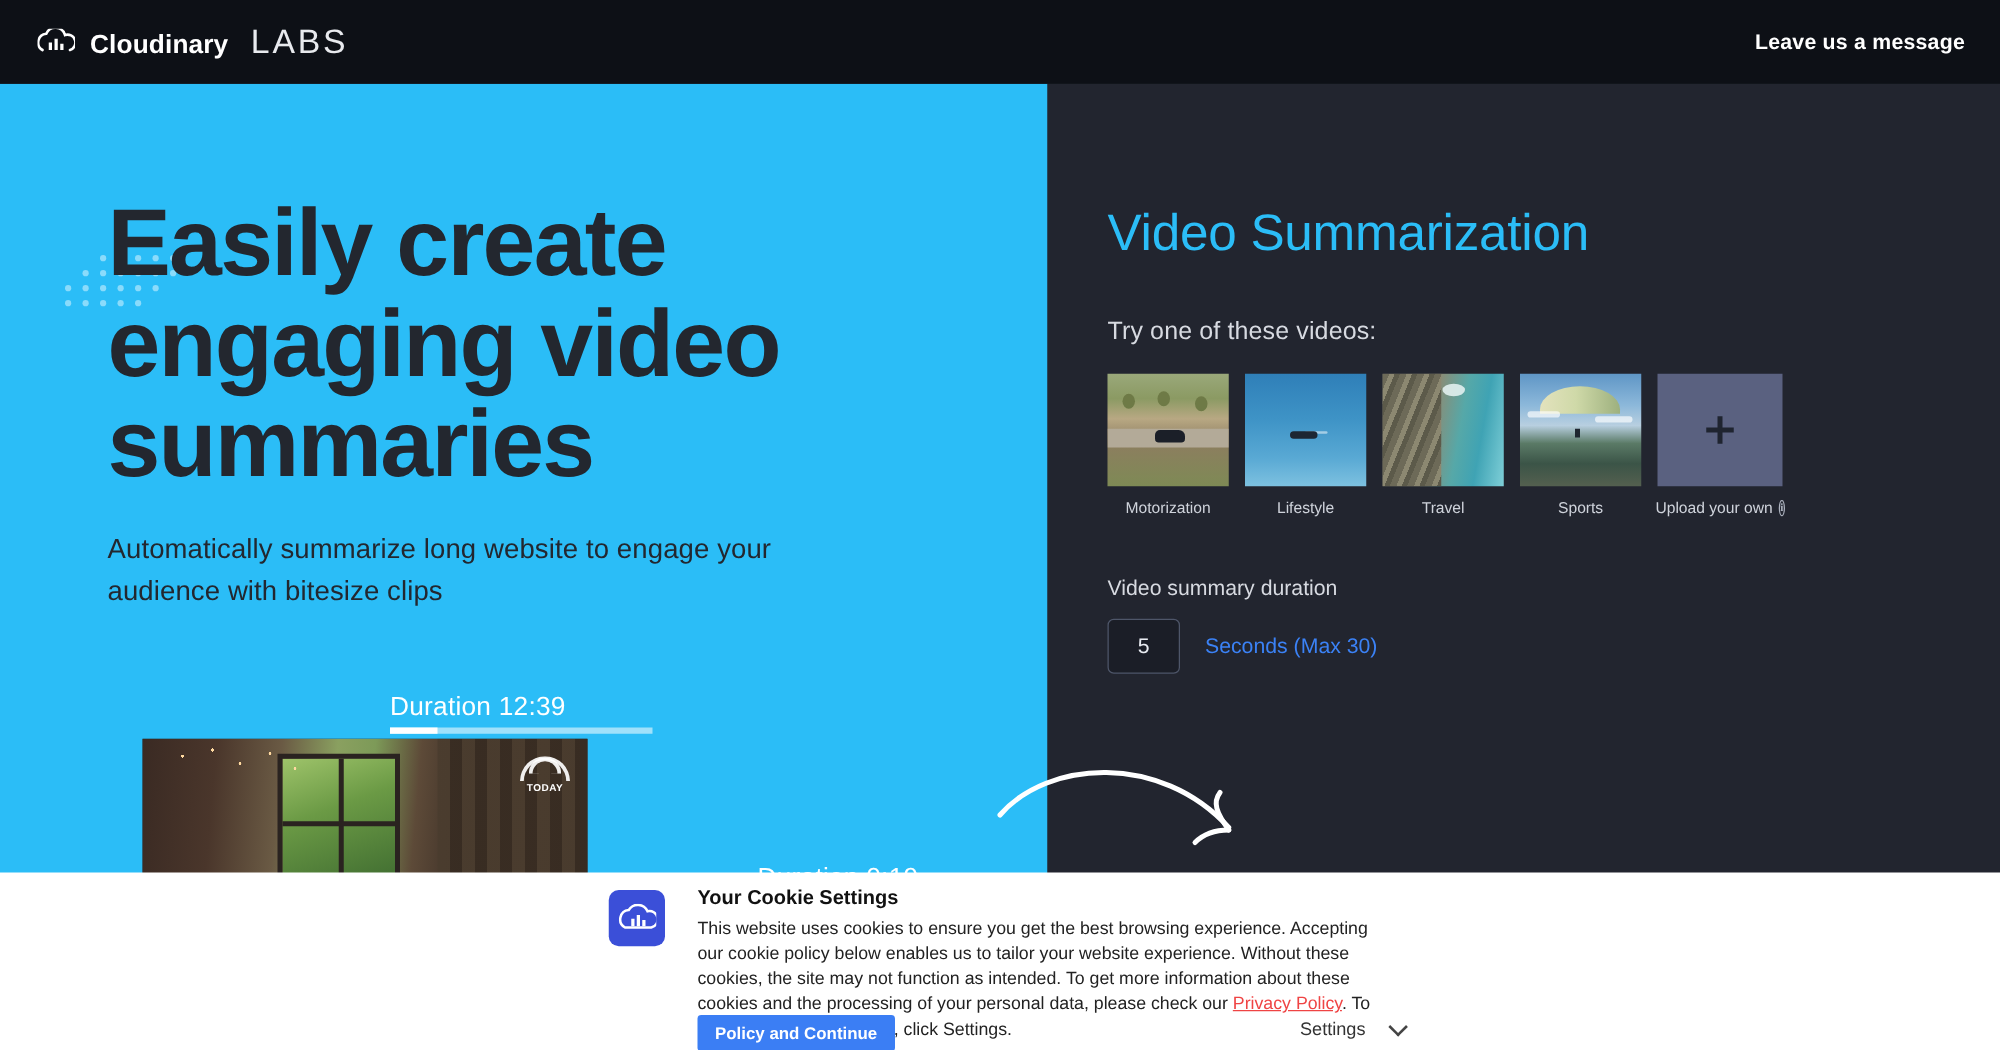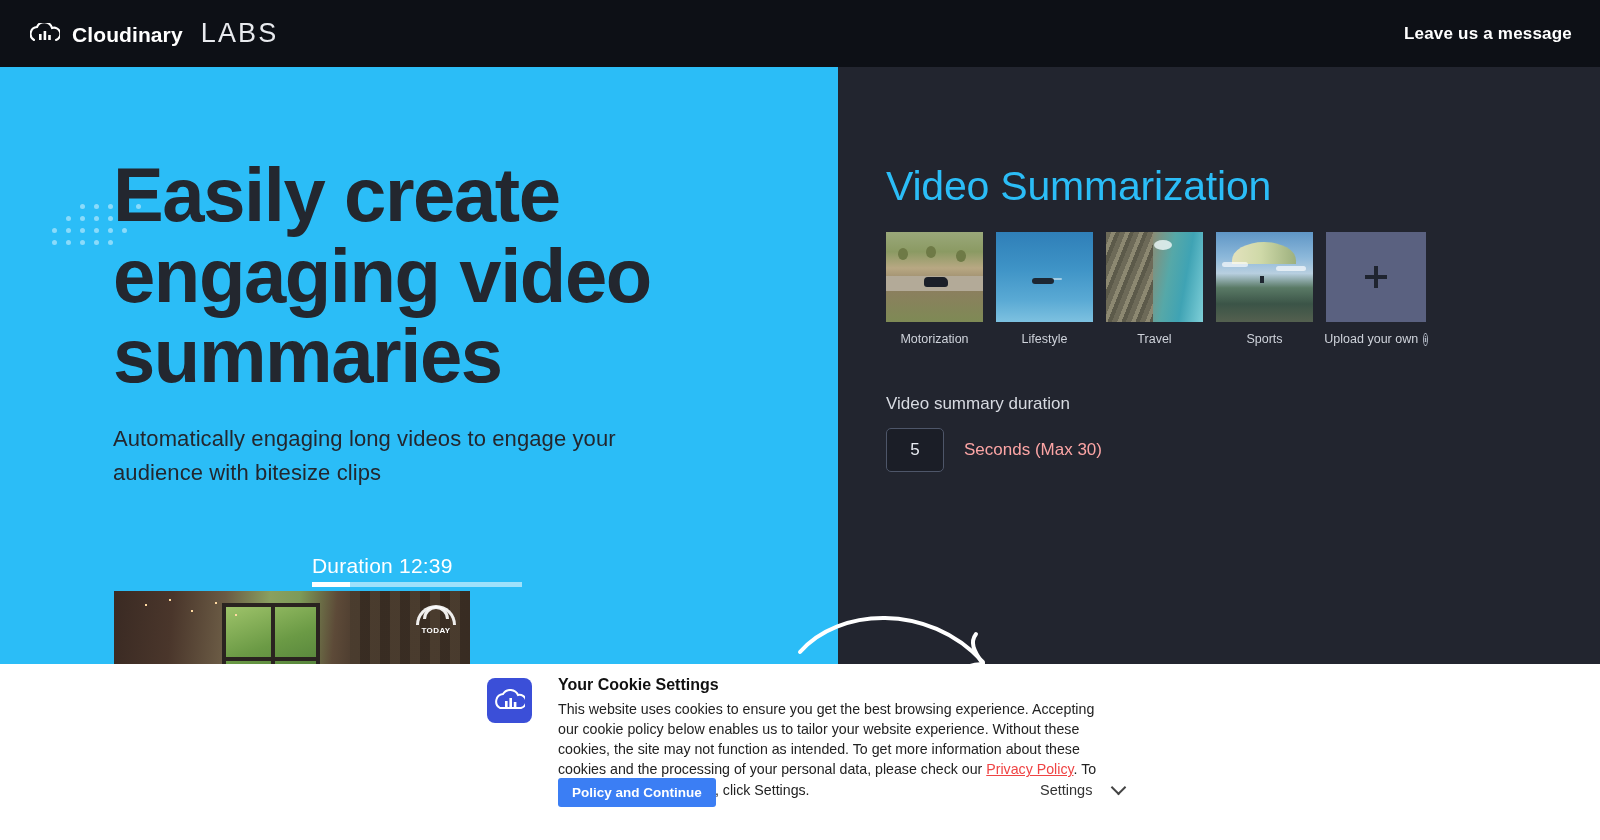--- a/index.html
+++ b/index.html
@@ -40,21 +40,21 @@
     position: absolute; top: 67px; left: 0;
     width: 838px; height: 773px;
     background: #2bbdf7;
     overflow: hidden;
   }
   .dots { position: absolute; left: 50px; top: 137px; width: 96px; height: 42px; }
   .dots span {
     position: absolute; width: 5px; height: 5px; border-radius: 50%;
     background: rgba(255,255,255,.45);
   }
-  .hero-inner { position: relative; padding: 88px 0 0 113px; }
+  .hero-inner { position: relative; padding: 88px 0 0 86px; }
   .headline {
     color: #23272f; font-size: 76px; line-height: 1.06; font-weight: bold;
     letter-spacing: -1.4px; max-width: 660px;
   }
   .subhead {
     color: #23272f; font-size: 22px; line-height: 1.58; font-weight: 400;
     margin-top: 25px; max-width: 560px; letter-spacing: .1px;
   }
 
   
@@ -232,25 +232,25 @@
   .dur-section { margin-top: 48px; }
   .dur-section-label { color: #d7dae1; font-size: 17px; }
   .dur-row { display:flex; align-items:center; gap: 20px; margin-top: 14px; }
   .dur-input {
     width: 58px; height: 44px; background:#1b1e27;
     border: 1px solid #4e5669; border-radius: 5px;
     color:#e9ecf2; font-size: 17px; text-align:center;
     font-family:"Liberation Sans", sans-serif;
     outline: none;
   }
-  .dur-unit { color:#fca5a5; font-size: 17px; }
+  .dur-unit { color:#3b82f6; font-size: 17px; }
 
   
   .cookie {
-    position: absolute; left: 0; bottom: 0; width: 1600px; height: 176px;
+    position: absolute; left: 0; bottom: 0; width: 1600px; height: 142px;
     background: #ffffff; z-index: 60;
     display: flex;
   }
   .cookie-inner { position: relative; width: 1600px; padding: 16px 0 0 0; }
   .cookie-logo {
     position:absolute; left: 487px; top: 14px;
     width: 45px; height: 45px; border-radius: 8px; background:#3b4fd8;
     display:flex; align-items:center; justify-content:center;
   }
   .cookie-body { position:absolute; left: 558px; top: 12px; width: 560px; }
@@ -317,21 +317,21 @@
         <span style="left:72px;top:24px"></span>
       <span style="left:2px;top:36px"></span>
         <span style="left:16px;top:36px"></span>
       <span style="left:30px;top:36px"></span>
         <span style="left:44px;top:36px"></span>
       <span style="left:58px;top:36px"></span>
     </div>
 
     <div class="hero-inner">
       <h1 class="headline">Easily create engaging video summaries</h1>
-      <p class="subhead">Automatically engaging long videos to engage your audience with bitesize clips</p>
+      <p class="subhead">Automatically summarize long website to engage your audience with bitesize clips</p>
     </div>
 
     <div class="dur-label dur1">Duration 12:39</div>
     <div class="dur-bar dur1bar">
       <i style="width:18%"></i>
     </div>
 
     <div class="video-main">
       <div class="room">
         <div class="wall"></div>
@@ -384,20 +384,21 @@
   </div>
 
   <svg class="arrow" viewBox="0 0 240 100">
     <path d="M22 62 C60 18, 150 12, 205 72" stroke="#ffffff" stroke-width="4" fill="none" stroke-linecap="round"></path>
     <path d="M205 74 C195 60, 192 52, 198 44" stroke="#ffffff" stroke-width="4" fill="none" stroke-linecap="round"></path>
     <path d="M205 74 C192 74, 184 78, 178 84" stroke="#ffffff" stroke-width="4" fill="none" stroke-linecap="round"></path>
   </svg>
 
   <div class="panel">
     <div class="panel-title">Video Summarization</div>
+    <div class="panel-sub">Try one of these videos:</div>
 
     <div class="thumbs">
 
       <div class="thumb-cell">
         <div class="thumb t-motor">
           <div class="road"></div>
           <div class="tree" style="left:12px;top:16px"></div>
           <div class="tree" style="left:40px;top:14px"></div>
           <div class="tree" style="left:70px;top:18px"></div>
           <div class="car"></div>

